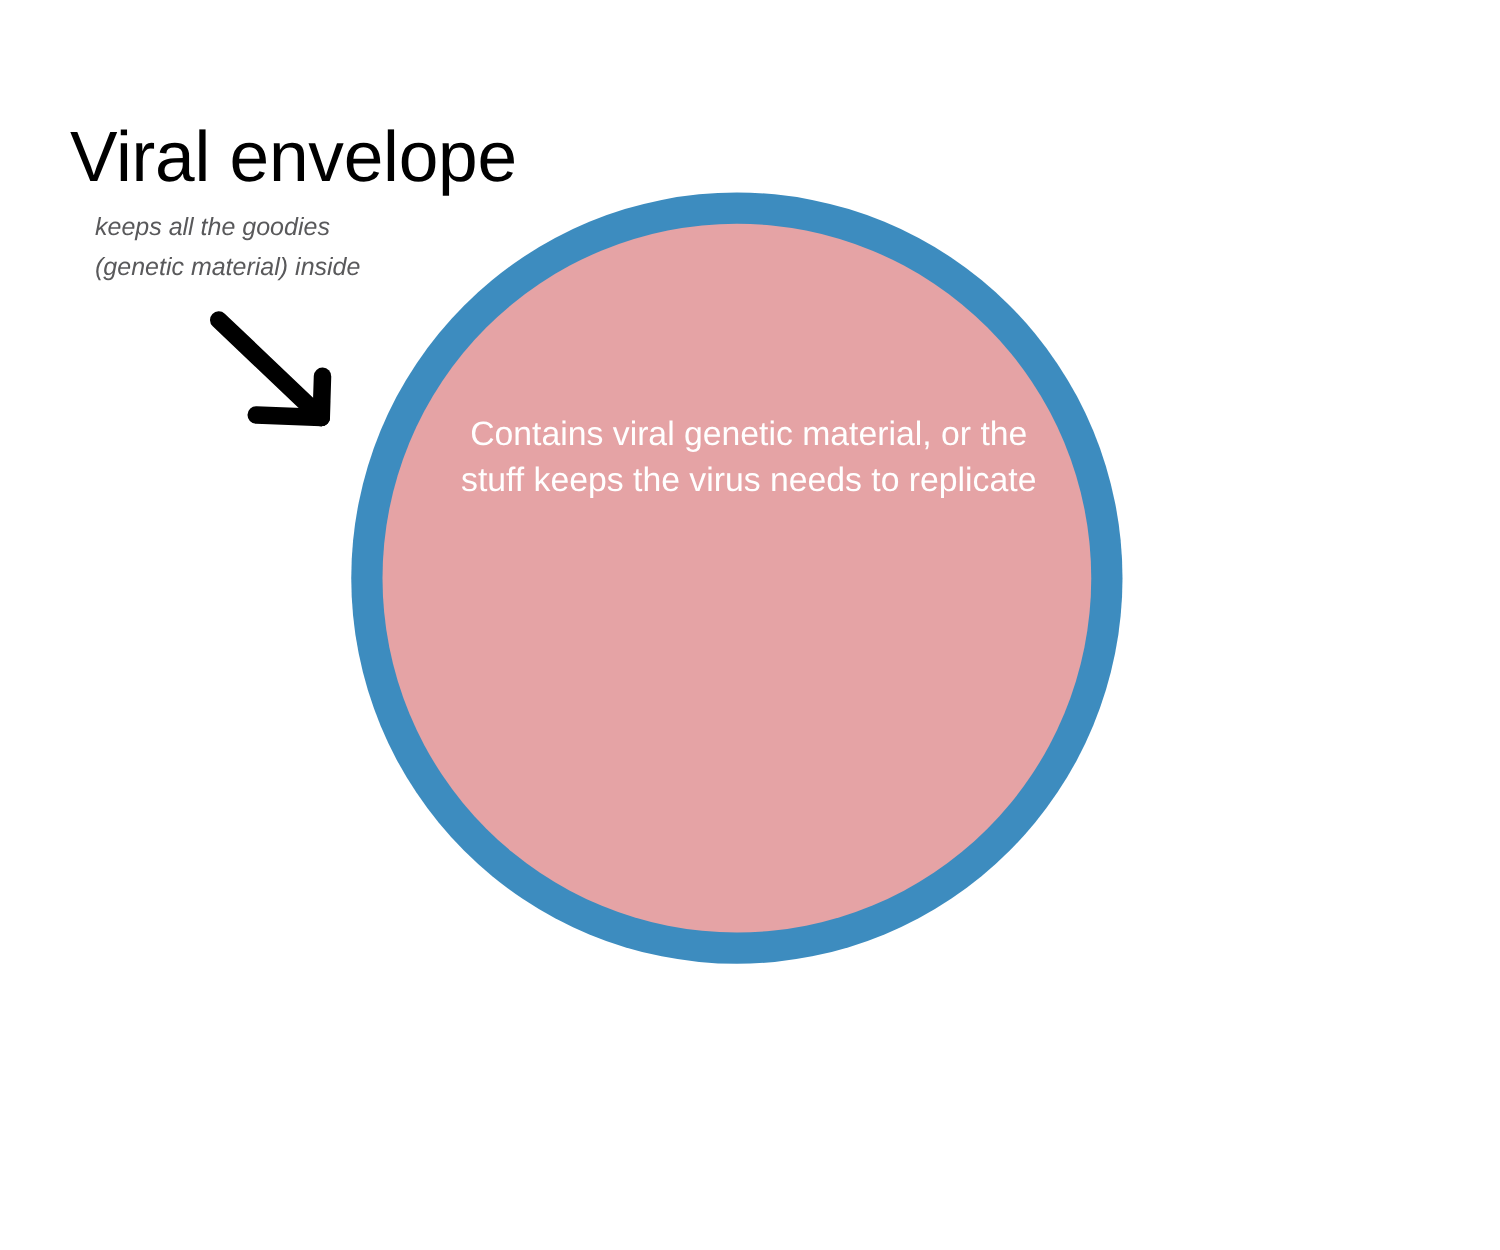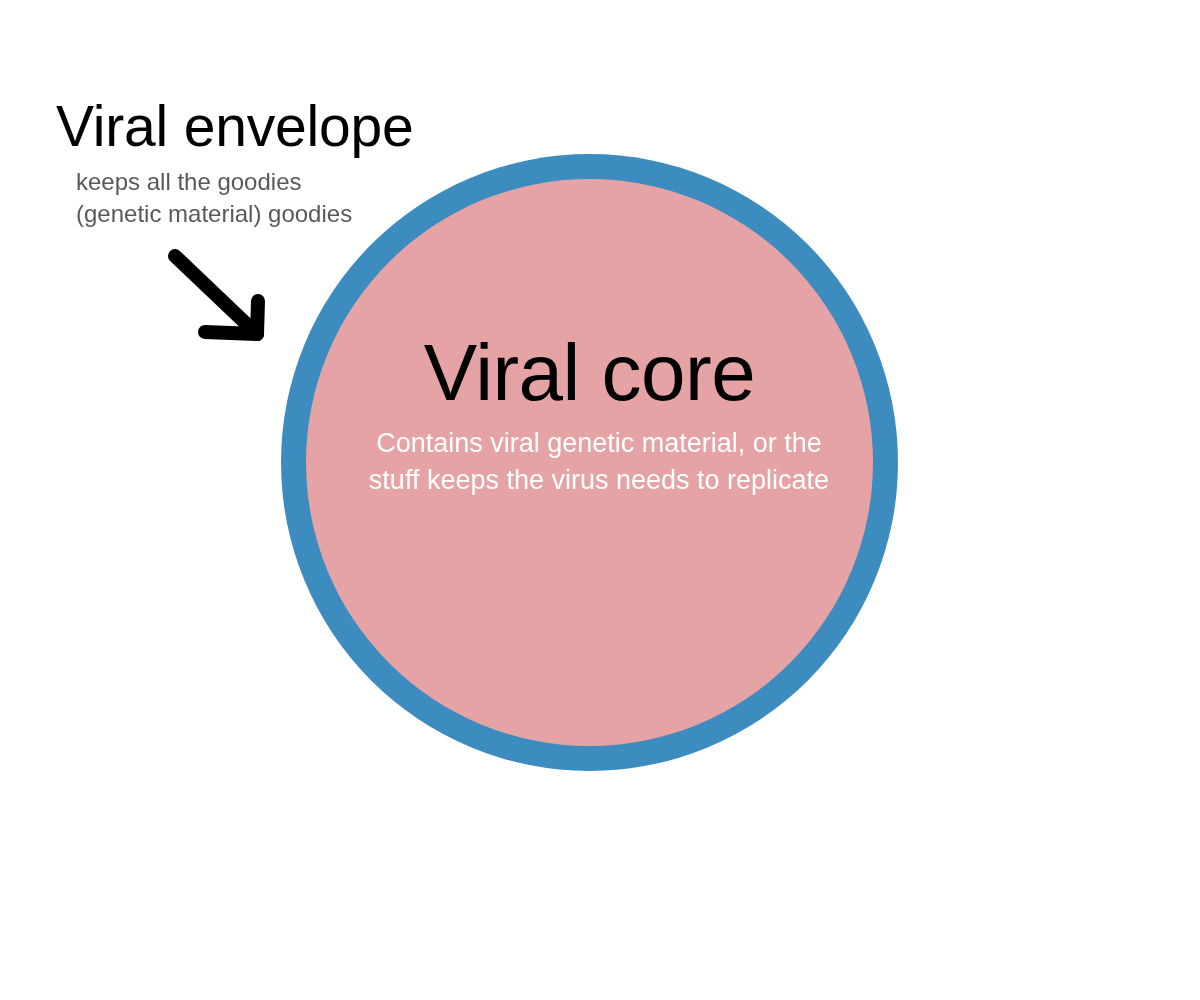--- a/index.html
+++ b/index.html
@@ -53,24 +53,25 @@
     font-size: 57px;
     line-height: 68px;
     color: #000000;
     font-weight: normal;
     white-space: nowrap;
     letter-spacing: -0.2px;
   }
   .envelope-desc {
     margin-top: 6px;
     margin-left: 20px;
-    font-size: 24px;
+    font-size: 20px;
     line-height: 32px;
     color: #59595b;
     font-weight: normal;
+    font-style: italic;
   }
   .envelope-desc .line {
     display: block;
     white-space: nowrap;
   }
 
   
   .arrow-wrap {
     position: absolute;
     left: 160px;
@@ -115,35 +116,34 @@
 <div id="canvas">
 
   <div class="envelope-shape">
     <div class="core-shape"></div>
   </div>
 
   <div class="envelope-label">
     <div class="envelope-title">Viral envelope</div>
     <div class="envelope-desc">
       <span class="line">keeps all the goodies</span>
-      <span class="line">(genetic material) goodies</span>
+      <span class="line">(genetic material) inside</span>
     </div>
   </div>
 
   <div class="arrow-wrap">
     <svg width="120" height="115" viewBox="0 0 120 115">
       <g stroke="#000000" stroke-width="14" stroke-linecap="round" fill="none">
         <path d="M15,16 L97,94"></path>
         <path d="M45,92 L97,94"></path>
         <path d="M98,61 L97,94"></path>
       </g>
     </svg>
   </div>
 
   <div class="core-label">
-    <div class="core-title">Viral core</div>
     <div class="core-desc">
       <span class="line">Contains viral genetic material, or the</span>
       <span class="line">stuff keeps the virus needs to replicate</span>
     </div>
   </div>
 
 </div>
 
 </body></html>

